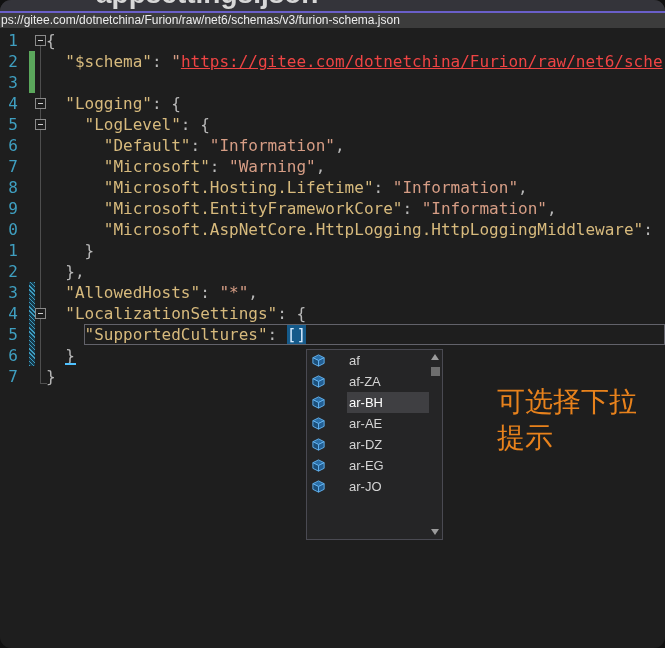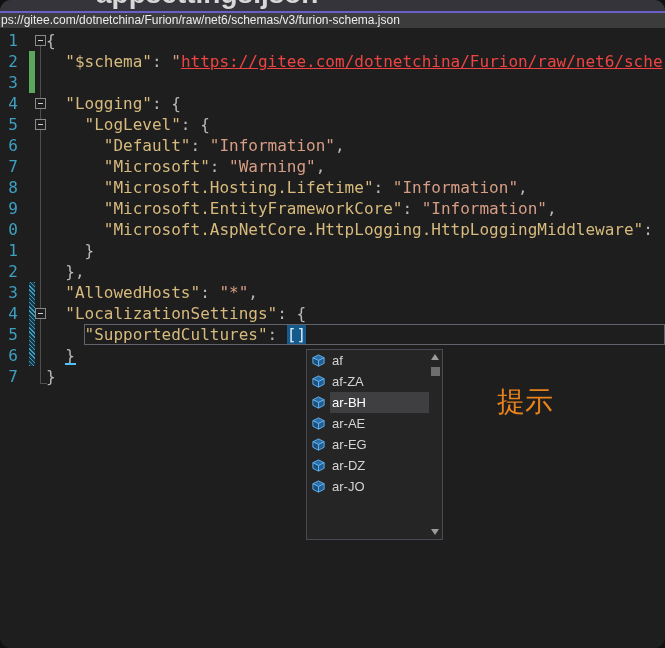--- a/index.html
+++ b/index.html
@@ -55,21 +55,21 @@
                background:#4E4E4E; z-index:1; }
   
   .dropdown{
     position:absolute; left:306px; top:349px; width:137px; height:191px;
     background:#252526; border:1px solid #4A4A52; display:flex; z-index:5;
   }
   .dd-list{ flex:1; overflow:hidden; }
   .dd-row{ height:21px; display:flex; align-items:center;
            font:13px "Liberation Sans", sans-serif; color:#D4D4D4; }
   .dd-icon{ width:23px; flex:none; text-align:center; line-height:0; }
-  .dd-label{ flex:1; height:21px; line-height:21px; padding-left:2px; }
+  .dd-label{ flex:1; height:21px; line-height:21px; padding-left:2px;margin-left:17px; }
   .dd-row.selected .dd-label{ background:#3F3F42; color:#FFFFFF; }
   .dd-sb{ width:13px; flex:none; position:relative; }
   .sb-up{ position:absolute; top:4px; left:2px; width:0; height:0;
           border-left:4px solid transparent; border-right:4px solid transparent;
           border-bottom:6px solid #9B9B9B; }
   .sb-thumb{ position:absolute; top:17px; left:2px; width:9px; height:9px;
              background:#6E6E6E; }
   .sb-down{ position:absolute; bottom:4px; left:2px; width:0; height:0;
             border-left:4px solid transparent; border-right:4px solid transparent;
             border-top:6px solid #9B9B9B; }
@@ -148,43 +148,44 @@
               <polygon points="14,5 8,8 8,14 14,11" fill="#235E92" stroke="#62B1EE" stroke-width="1"></polygon>
             </svg></span>
           <span class="dd-label">ar-AE</span>
         </div>
         <div class="dd-row">
           <span class="dd-icon"><svg width="15" height="15" viewBox="0 0 16 16">
               <polygon points="2,5 8,2 14,5 8,8" fill="#2A6FA8" stroke="#62B1EE" stroke-width="1"></polygon>
               <polygon points="2,5 8,8 8,14 2,11" fill="#1B4E78" stroke="#62B1EE" stroke-width="1"></polygon>
               <polygon points="14,5 8,8 8,14 14,11" fill="#235E92" stroke="#62B1EE" stroke-width="1"></polygon>
             </svg></span>
-          <span class="dd-label">ar-EG</span>
+          <span class="dd-label">ar-DZ</span>
         </div>
         <div class="dd-row">
           <span class="dd-icon"><svg width="15" height="15" viewBox="0 0 16 16">
               <polygon points="2,5 8,2 14,5 8,8" fill="#2A6FA8" stroke="#62B1EE" stroke-width="1"></polygon>
               <polygon points="2,5 8,8 8,14 2,11" fill="#1B4E78" stroke="#62B1EE" stroke-width="1"></polygon>
               <polygon points="14,5 8,8 8,14 14,11" fill="#235E92" stroke="#62B1EE" stroke-width="1"></polygon>
             </svg></span>
-          <span class="dd-label">ar-DZ</span>
+          <span class="dd-label">ar-EG</span>
         </div>
         <div class="dd-row">
           <span class="dd-icon"><svg width="15" height="15" viewBox="0 0 16 16">
               <polygon points="2,5 8,2 14,5 8,8" fill="#2A6FA8" stroke="#62B1EE" stroke-width="1"></polygon>
               <polygon points="2,5 8,8 8,14 2,11" fill="#1B4E78" stroke="#62B1EE" stroke-width="1"></polygon>
               <polygon points="14,5 8,8 8,14 14,11" fill="#235E92" stroke="#62B1EE" stroke-width="1"></polygon>
             </svg></span>
           <span class="dd-label">ar-JO</span>
         </div>
       </div>
     <div class="dd-sb">
       <div class="sb-up"></div>
       <div class="sb-thumb"></div>
       <div class="sb-down"></div>
     </div>
   </div>
 
   <div class="annotation">
+    <div>可选择下拉</div>
     <div>提示</div>
   </div>
 
 </div>
 
 </body></html>

